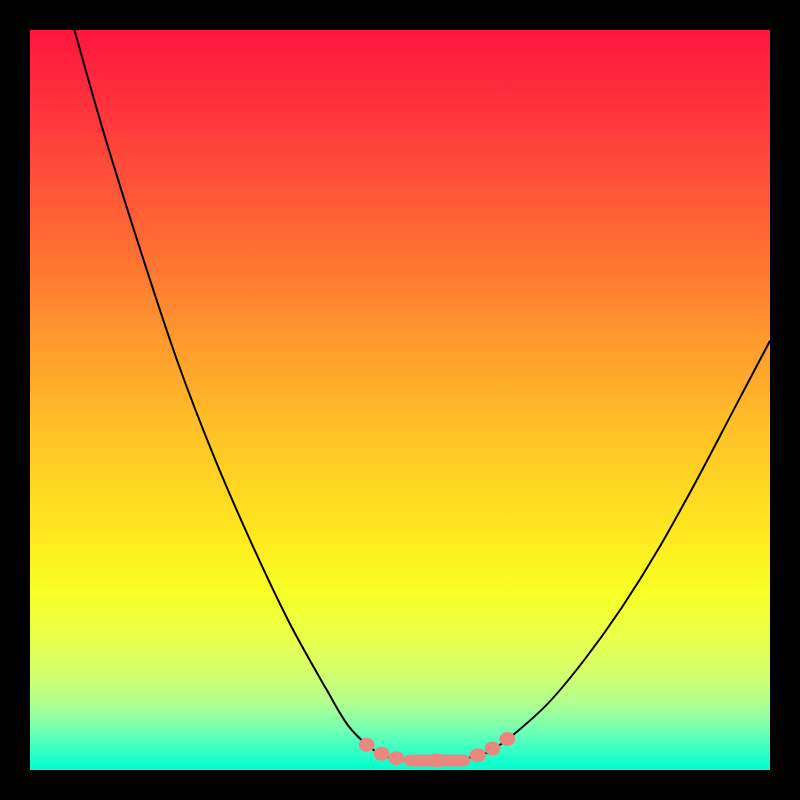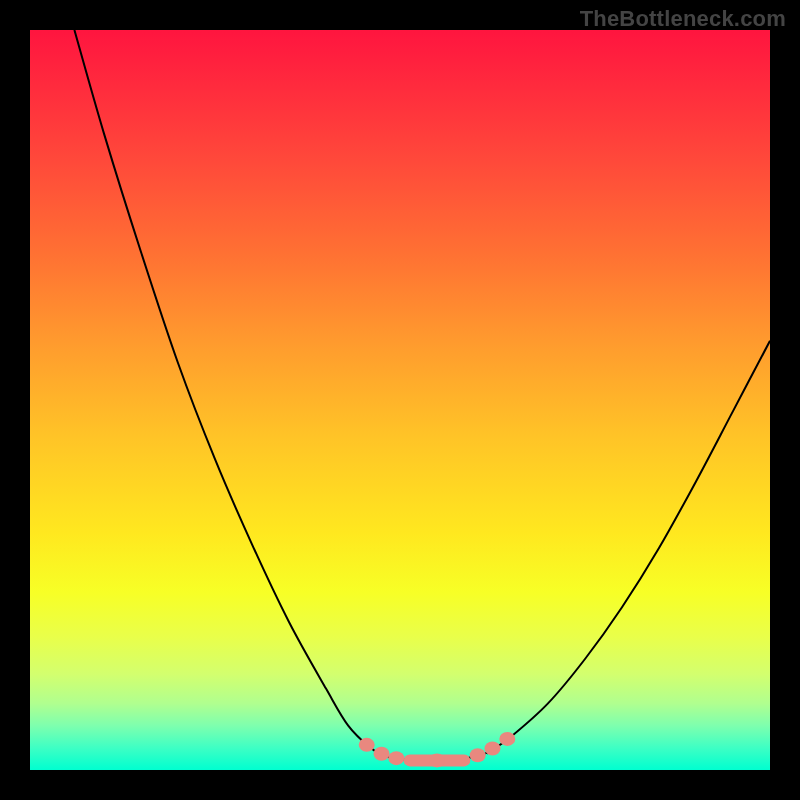--- a/index.html
+++ b/index.html
@@ -75,14 +75,13 @@
           <ellipse cx="351.5" cy="723.72" rx="8" ry="7" fill="#e9887f"></ellipse>
           <ellipse cx="366.3" cy="728.16" rx="8" ry="7" fill="#e9887f"></ellipse>
           <ellipse cx="407.00000000000006" cy="730.38" rx="8" ry="7" fill="#e9887f"></ellipse>
           <ellipse cx="447.7" cy="725.2" rx="8" ry="7" fill="#e9887f"></ellipse>
           <ellipse cx="462.5" cy="718.54" rx="8" ry="7" fill="#e9887f"></ellipse>
           <ellipse cx="477.3" cy="708.92" rx="8" ry="7" fill="#e9887f"></ellipse>
         </g>
     </svg>
   </div>
 
-  <div class="source">TheBottleneck.com</div>
 </div>
 
 </body></html>

